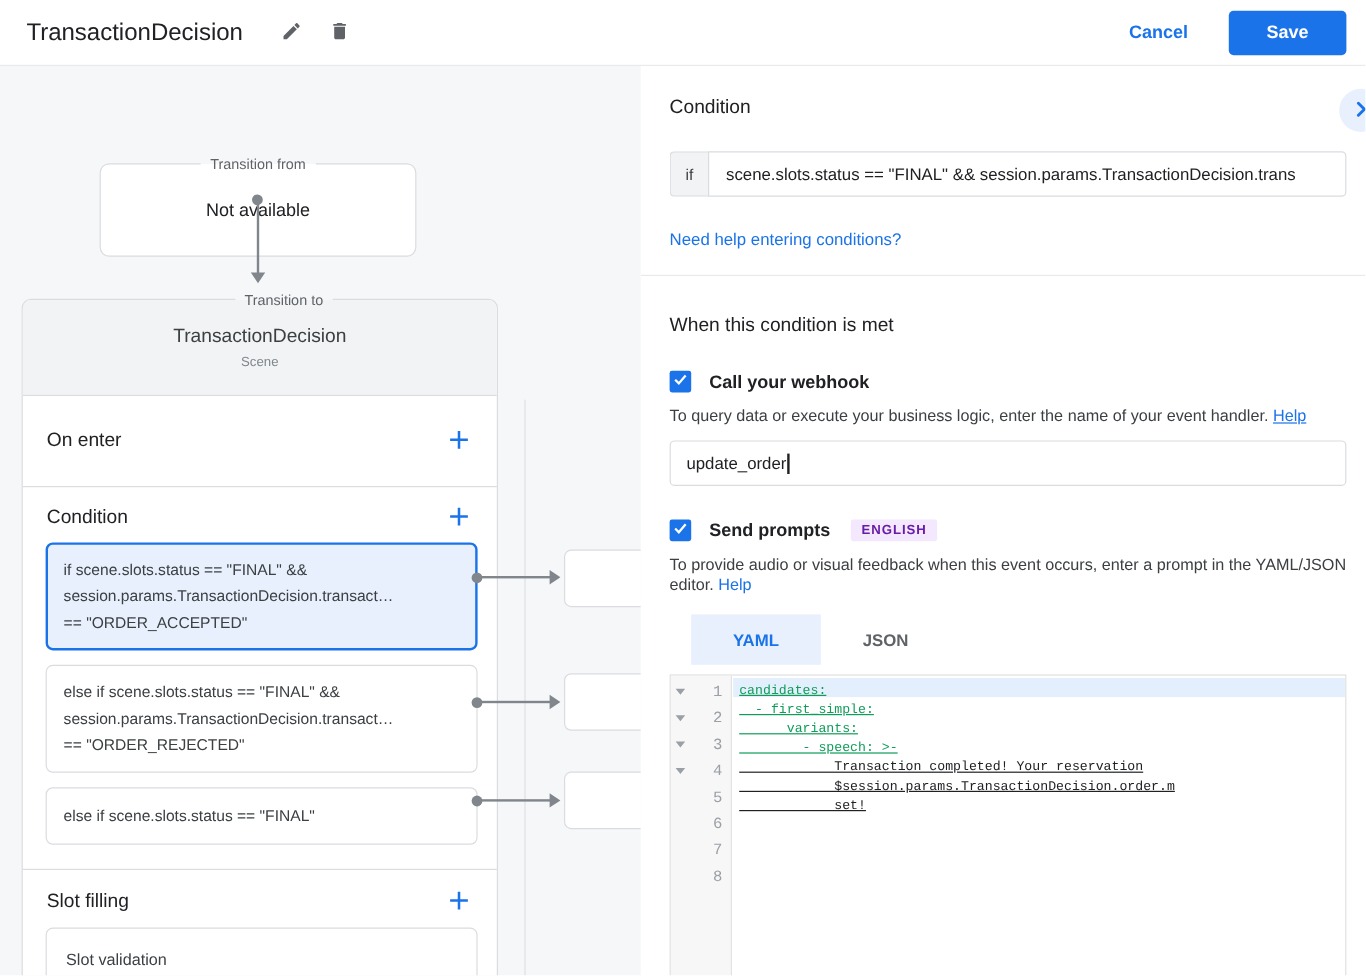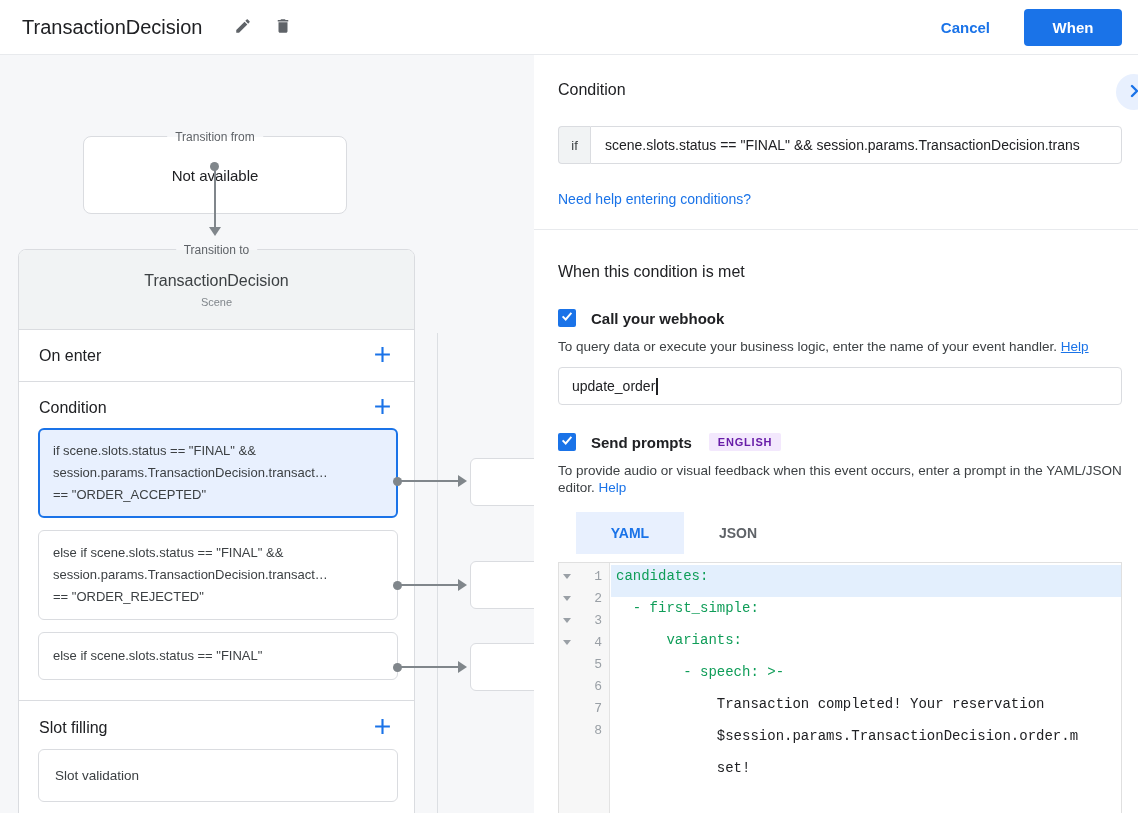--- a/index.html
+++ b/index.html
@@ -61,31 +61,31 @@
   .v-line { position: absolute; left: 214px; top: 115px; width: 2px; height: 58px;
             background: #80868b; }
   .v-arrowhead { position: absolute; left: 209px; top: 172px; width: 0; height: 0;
             border-left: 6px solid transparent; border-right: 6px solid transparent;
             border-top: 9px solid #80868b; }
 
   .edge-line { position: absolute; left: 437px; top: 278px; width: 1px; height: 480px;
                background: #dcdfe3; }
 
   .tto { left: 18px; top: 194px; width: 397px; height: 620px; }
-  .tto .node-legend { background: linear-gradient(to bottom, #f6f7f9 50%, #f1f3f4 50%); }
+  .tto .node-legend { background: linear-gradient(to bottom, #f6f7f9 50%, #f1f3f4 50%); margin-left: 20px; }
   .scene-header {
     height: 80px; background: #f1f3f4; border-bottom: 1px solid #dadce0;
     border-radius: 7px 7px 0 0; display: flex; flex-direction: column;
     align-items: center; justify-content: center; gap: 6px; cursor: pointer;
   }
   .scene-name { font-size: 16px; color: #3c4043; }
   .scene-type { font-size: 11px; color: #80868b; }
 
   .section-row {
-    height: 52px; border-bottom: 1px solid #dadce0;
+    height: 76px; border-bottom: 1px solid #dadce0;
     display: flex; align-items: center; justify-content: space-between;
     padding: 0 20px;
   }
   .section-label { font-size: 16px; color: #202124; }
   .add-btn { width: 24px; height: 24px; border: none; background: transparent;
              display: flex; align-items: center; justify-content: center; cursor: pointer; }
 
   .condition-section { padding: 12px 18px 20px 19px; border-bottom: 1px solid #dadce0; }
   .section-head { display: flex; align-items: center; justify-content: space-between;
                   height: 28px; padding-right: 2px; padding-left: 1px; }
@@ -184,23 +184,23 @@
   }
   .gutter-row { height: 22px; display: flex; align-items: center; }
   .fold-cell { width: 16px; display: flex; justify-content: center; }
   .fold-arrow { width: 0; height: 0; border-left: 4px solid transparent;
     border-right: 4px solid transparent; border-top: 5px solid #9aa0a6; cursor: pointer; }
   .line-num { flex: 1; text-align: right; padding-right: 7px;
     font-family: "Liberation Mono", "DejaVu Sans Mono", monospace;
     font-size: 13px; color: #9aa0a6; }
   .code-area { margin-left: 52px; padding-top: 2px; cursor: text; }
   .code-line {
-    height: 32px; line-height: 22px; padding-left: 5px; white-space: pre;
+    height: 16px; line-height: 22px; padding-left: 5px; white-space: pre;
     font-family: "Liberation Mono", "DejaVu Sans Mono", monospace;
-    font-size: 14px; color: #202124;
+    font-size: 11px; color: #202124; text-decoration: underline;
   }
   .code-line.key { color: #0f9d58; }
   .code-line.hl { background: #e3effd; }
 </style>
 </head>
 <body>
 
 <header class="topbar">
   <div class="topbar-title">TransactionDecision</div>
   <button class="icon-btn">
@@ -212,21 +212,21 @@
   </button>
   <button class="icon-btn">
     <span>
       <svg width="18" height="18" viewBox="0 0 24 24">
           <path fill="#5f6368" d="M6 19c0 1.1.9 2 2 2h8c1.1 0 2-.9 2-2V7H6v12zM19 4h-3.5l-1-1h-5l-1 1H5v2h14V4z"></path>
         </svg>
     </span>
   </button>
   <div class="topbar-spacer"></div>
   <button class="cancel-btn">Cancel</button>
-  <button class="save-btn">When</button>
+  <button class="save-btn">Save</button>
 </header>
 
 <div class="canvas">
 
   <div class="edge-line"></div>
 
   <div class="node tfrom">
     <span class="node-legend">Transition from</span>
     <div class="tfrom-content">Not available</div>
   </div>

